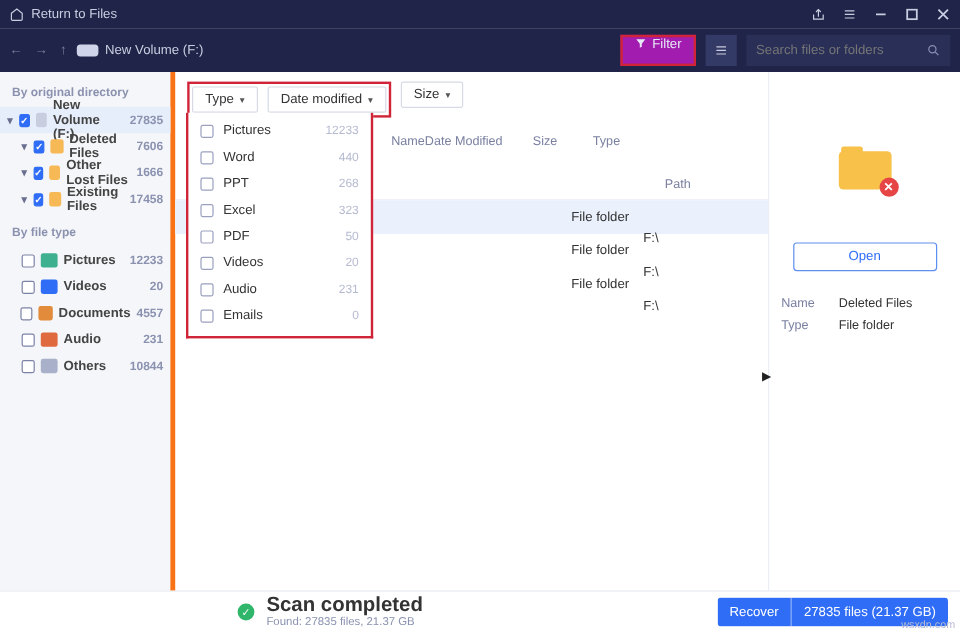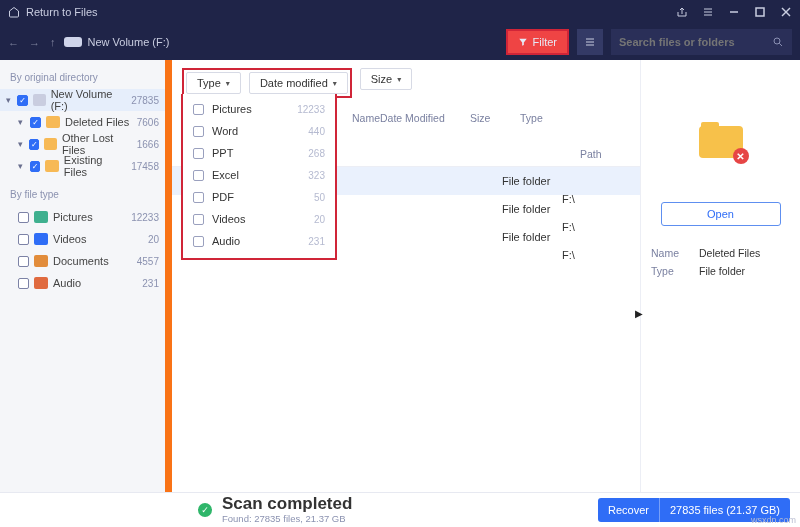--- a/index.html
+++ b/index.html
@@ -9,30 +9,30 @@
 .titlebar .left { display: flex; align-items: center; gap: 6px; flex: 1; }
 .titlebar .win-controls { display: flex; gap: 14px; align-items: center; }
 .titlebar .wc { width: 12px; height: 12px; display: flex; align-items: center; justify-content: center; cursor: pointer; }
 
 .toolbar { height: 36px; background: #1f2448; display: flex; align-items: center; padding: 0 8px; gap: 8px; color: #c9cde0; }
 .nav-arrows { display: flex; gap: 10px; }
 .nav-arrows span { opacity: .55; }
 .disk-chip { display: flex; align-items: center; gap: 6px; background: transparent; }
 .disk-chip .dicon { width: 18px; height: 10px; border-radius: 3px; background: #cfd4ea; }
 .spacer { flex: 1; }
-.filter-btn { display: flex; align-items: center; gap: 5px; height: 26px; padding: 0 10px; border: 2px solid #d02538; background: #ef4444; cursor: pointer; color: #e6e9f5; }
+.filter-btn { display: flex; align-items: flex-start; gap: 5px; height: 26px; padding: 0 10px; border: 2px solid #d02538; background: #a21caf; cursor: pointer; color: #e6e9f5; }
 .icon-funnel { width: 10px; height: 10px; }
 .list-toggle { width: 26px; height: 26px; background: #343a66; display: flex; align-items: center; justify-content: center; }
 .search { flex-basis: 170px; height: 26px; background: #2a2f58; display: flex; align-items: center; padding: 0 8px; color: #8a90b3; }
-.search input { flex: 1; background: transparent; border: 0; color: #e6e9f5; font-size: 11px; outline: none; font-weight: bold; }
+.search input { flex: 1; background: transparent; border: 0; color: #e6e9f5; font-size: 11px; outline: none; }
 .search .sicon { width: 12px; height: 12px; }
 
 .main { display: flex; height: 432px; }
 
-.sidebar { width: 172px; background: #f5f6f9; border-right: 7px solid #f97316; padding-top: 8px; color: #444; }
+.sidebar { width: 146px; background: #f5f6f9; border-right: 4px solid #f97316; padding-top: 8px; color: #444; font-weight: bold; }
 .sb-head { font-size: 10px; color: #8b92b0; padding: 4px 10px 6px; }
 .tree-row { display: flex; align-items: center; height: 22px; padding: 0 6px; gap: 5px; cursor: pointer; }
 .tree-row .cnt { margin-left: auto; color: #8b92b0; font-size: 10px; }
 .tree-row.sel { background: #e6eefb; }
 .chev { width: 7px; color: #6a6f8f; font-size: 9px; }
 .cb { width: 11px; height: 11px; border: 1px solid #7c82a6; border-radius: 2px; display: inline-flex; align-items: center; justify-content: center; background: #fff; }
 .cb.ck { background: #2f6df6; border-color: #2f6df6; color: #fff; font-size: 8px; }
 .ficon { width: 14px; height: 12px; border-radius: 2px; }
 .f-vol { background: #c9cde0; }
 .f-del { background: #f7b955; }
@@ -224,20 +224,27 @@
     <span>Documents</span>
     <span class="cnt">4557</span>
         </div>
         <div class="tree-row">
           <span class="chev"></span>
     <span class="cb"></span>
     <span class="ficon ft-aud"></span>
     <span>Audio</span>
     <span class="cnt">231</span>
         </div>
+        <div class="tree-row">
+          <span class="chev"></span>
+    <span class="cb"></span>
+    <span class="ficon ft-oth"></span>
+    <span>Others</span>
+    <span class="cnt">10844</span>
+        </div>
       </div>
   </div>
 
   <div class="center">
     <div class="filterbar">
       <span class="red-group">
         <span class="fb-btn">
             <span>Type</span>
             <span class="dd">▾</span>
           </span>
@@ -280,20 +287,25 @@
         </div>
         <div class="drow">
           <span class="dcb"></span>
     <span>Videos</span>
     <span class="dcnt">20</span>
         </div>
         <div class="drow">
           <span class="dcb"></span>
     <span>Audio</span>
     <span class="dcnt">231</span>
+        </div>
+        <div class="drow">
+          <span class="dcb"></span>
+    <span>Emails</span>
+    <span class="dcnt">0</span>
         </div>
       </div>
 
     <div class="thead">
       <div class="col-name" style="padding-left:170px">Name</div>
       <div class="col-date">Date Modified</div>
       <div class="col-size">Size</div>
       <div class="col-type">Type</div>
       <div class="col-path">Path</div>
     </div>

